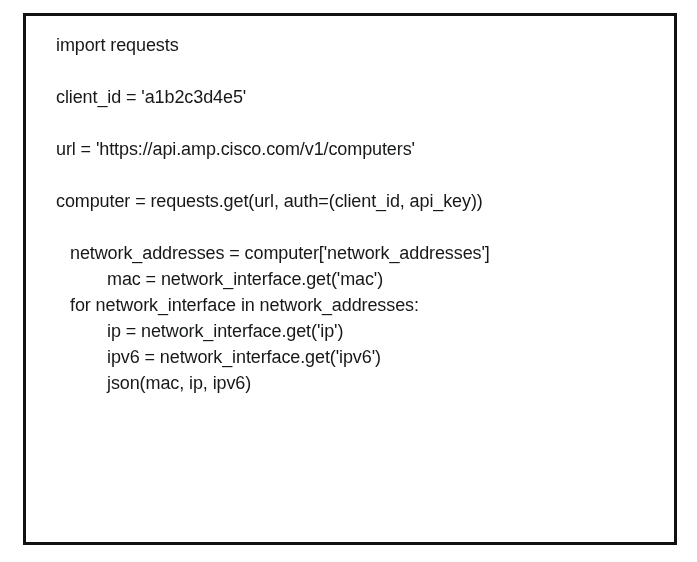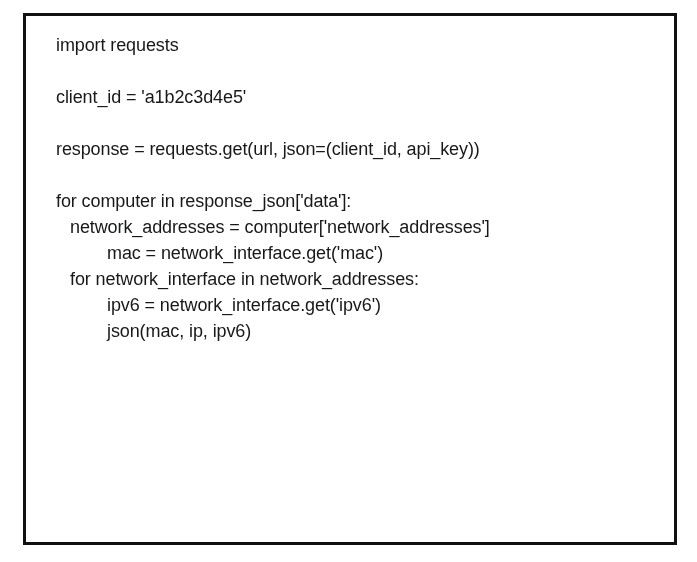--- a/index.html
+++ b/index.html
@@ -73,33 +73,34 @@
 <div id="canvas">
 
   <div id="code-figure">
     <div id="code-block">
 
       <div class="code-line stmt ind-0">import requests</div>
 
       <div class="code-line stmt ind-0">client_id = 'a1b2c3d4e5'</div>
 
 
+      <div class="code-line stmt ind-0">url = 'https://api.amp.cisco.com/v1/computers'</div>
 
-      <div class="code-line stmt ind-0">response = requests.get(url, json=(client_id, api_key))</div>
+      <div class="code-line stmt ind-0">computer = requests.get(url, auth=(client_id, api_key))</div>
 
 
       <div class="loop-block">
-        <div class="code-line ind-0">for computer in response_json['data']:</div>
 
         <div class="code-line ind-1">network_addresses = computer['network_addresses']</div>
 
         <div class="code-line ind-3">mac = network_interface.get('mac')</div>
 
         <div class="code-line ind-1">for network_interface in network_addresses:</div>
 
+        <div class="code-line ind-3">ip = network_interface.get('ip')</div>
 
         <div class="code-line ind-3">ipv6 = network_interface.get('ipv6')</div>
 
         <div class="code-line ind-3">json(mac, ip, ipv6)</div>
       </div>
 
     </div>
   </div>
 
 </div>

